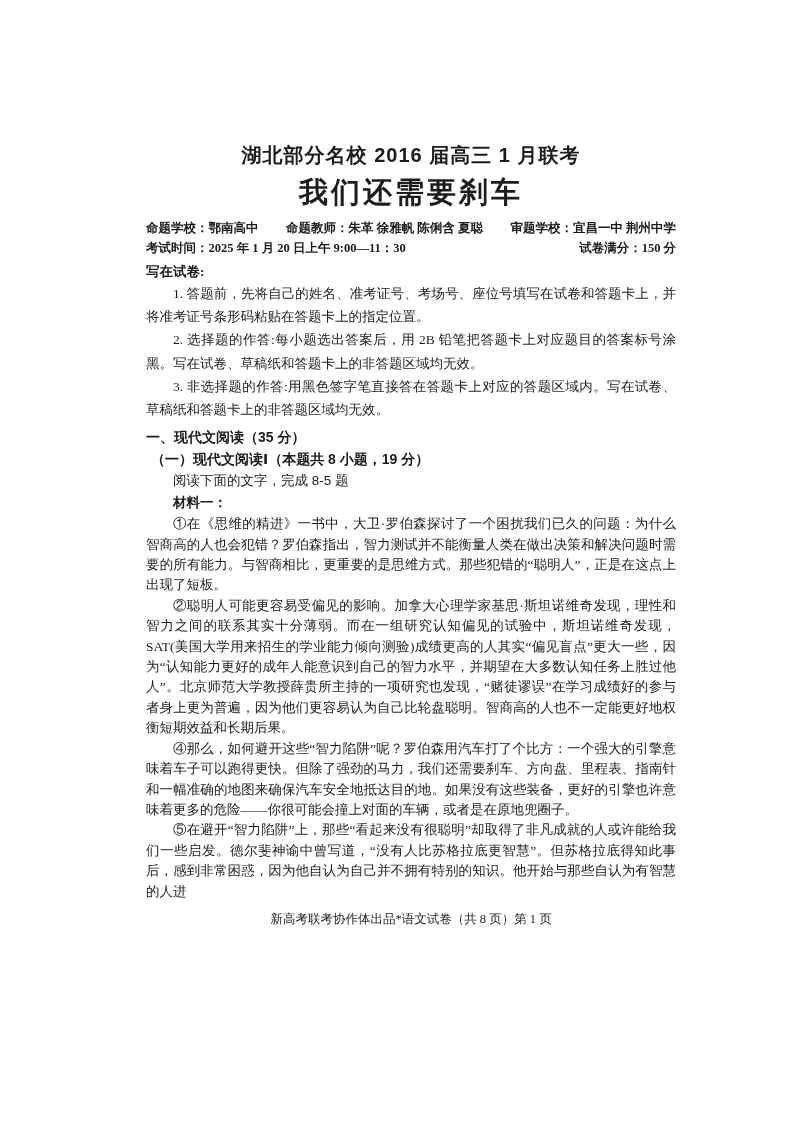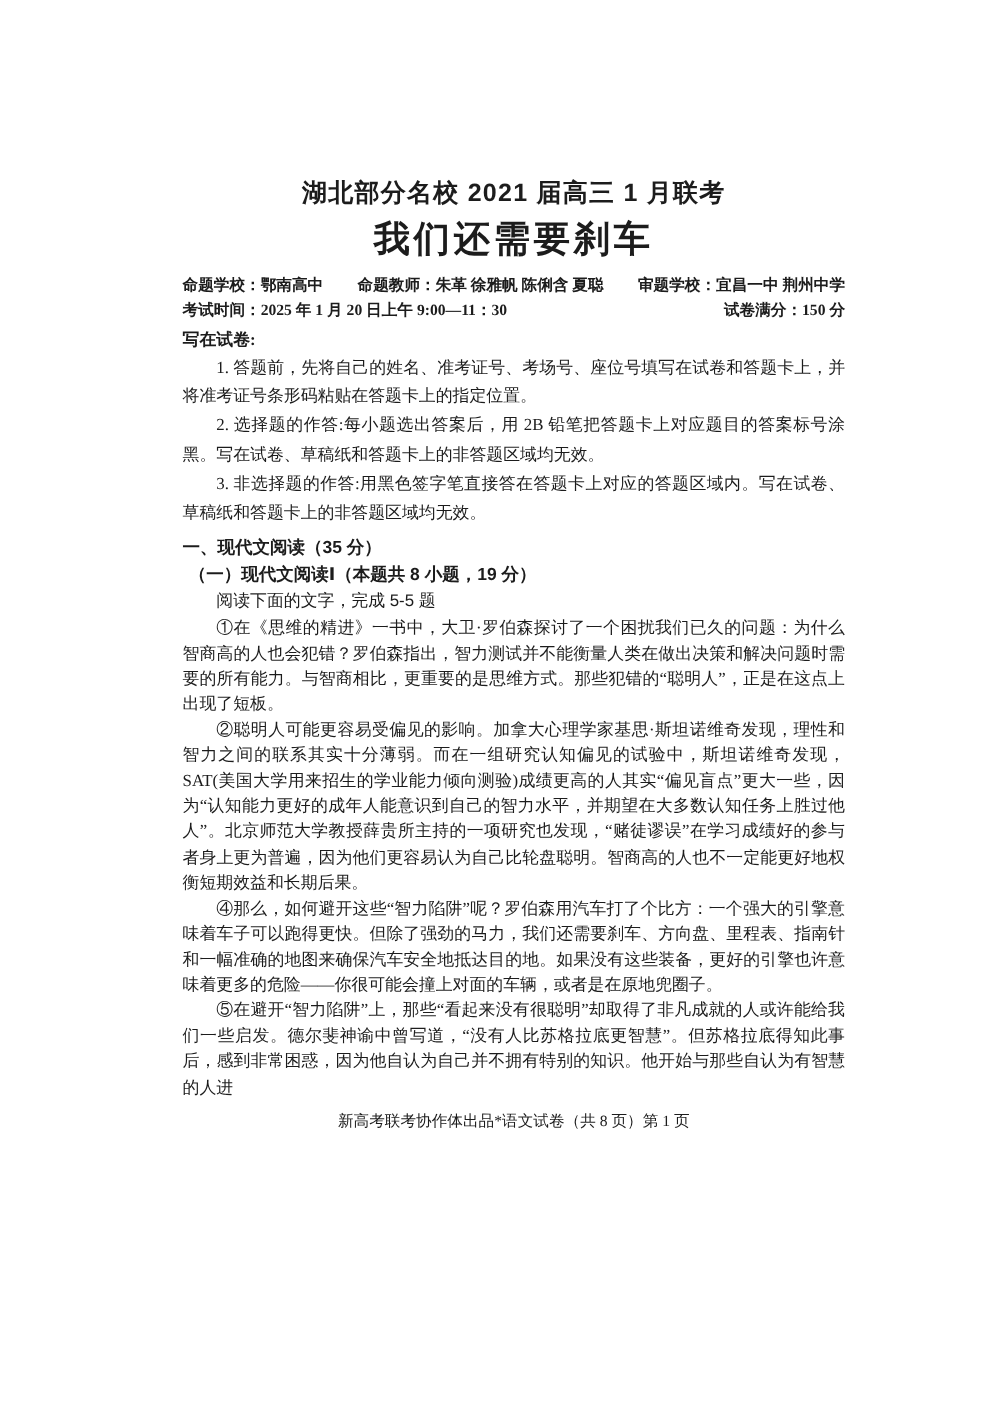--- a/index.html
+++ b/index.html
@@ -93,41 +93,42 @@
     text-align: center;
     margin-top: 9px;
   }
 </style>
 </head>
 <body>
 
 <div class="page">
   <div class="content">
 
-    <div class="title-joint">湖北部分名校 2021 届高三 1 月联考</div>
+    <div class="title-joint">湖北部分名校 2016 届高三 1 月联考</div>
     <div class="title-paper">我们还需要刹车</div>
 
     <div class="meta-row">
       <span>命题学校：鄂南高中</span>
       <span>命题教师：朱革 徐雅帆 陈俐含 夏聪</span>
       <span>审题学校：宜昌一中 荆州中学</span>
     </div>
     <div class="meta-row second">
       <span>考试时间：2025 年 1 月 20 日上午 9:00—11：30</span>
       <span>试卷满分：150 分</span>
     </div>
 
     <div class="notice-heading">写在试卷:</div>
     <p class="notice-item">1. 答题前，先将自己的姓名、准考证号、考场号、座位号填写在试卷和答题卡上，并将准考证号条形码粘贴在答题卡上的指定位置。</p>
     <p class="notice-item">2. 选择题的作答:每小题选出答案后，用 2B 铅笔把答题卡上对应题目的答案标号涂黑。写在试卷、草稿纸和答题卡上的非答题区域均无效。</p>
     <p class="notice-item">3. 非选择题的作答:用黑色签字笔直接答在答题卡上对应的答题区域内。写在试卷、草稿纸和答题卡上的非答题区域均无效。</p>
 
     <div class="sec-part">一、现代文阅读（35 分）</div>
     <div class="sec-sub">（一）现代文阅读Ⅰ（本题共 8 小题，19 分）</div>
-    <div class="sec-instruction">阅读下面的文字，完成 5-5 题</div>
+    <div class="sec-instruction">阅读下面的文字，完成 8-5 题</div>
+    <div class="sec-material">材料一：</div>
 
     <p class="body-para">①在《思维的精进》一书中，大卫·罗伯森探讨了一个困扰我们已久的问题：为什么智商高的人也会犯错？罗伯森指出，智力测试并不能衡量人类在做出决策和解决问题时需要的所有能力。与智商相比，更重要的是思维方式。那些犯错的“聪明人”，正是在这点上出现了短板。</p>
     <p class="body-para">②聪明人可能更容易受偏见的影响。加拿大心理学家基思·斯坦诺维奇发现，理性和智力之间的联系其实十分薄弱。而在一组研究认知偏见的试验中，斯坦诺维奇发现，SAT(美国大学用来招生的学业能力倾向测验)成绩更高的人其实“偏见盲点”更大一些，因为“认知能力更好的成年人能意识到自己的智力水平，并期望在大多数认知任务上胜过他人”。北京师范大学教授薛贵所主持的一项研究也发现，“赌徒谬误”在学习成绩好的参与者身上更为普遍，因为他们更容易认为自己比轮盘聪明。智商高的人也不一定能更好地权衡短期效益和长期后果。</p>
     <p class="body-para">④那么，如何避开这些“智力陷阱”呢？罗伯森用汽车打了个比方：一个强大的引擎意味着车子可以跑得更快。但除了强劲的马力，我们还需要刹车、方向盘、里程表、指南针和一幅准确的地图来确保汽车安全地抵达目的地。如果没有这些装备，更好的引擎也许意味着更多的危险——你很可能会撞上对面的车辆，或者是在原地兜圈子。</p>
     <p class="body-para">⑤在避开“智力陷阱”上，那些“看起来没有很聪明”却取得了非凡成就的人或许能给我们一些启发。德尔斐神谕中曾写道，“没有人比苏格拉底更智慧”。但苏格拉底得知此事后，感到非常困惑，因为他自认为自己并不拥有特别的知识。他开始与那些自认为有智慧的人进</p>
 
     <div class="page-footer">新高考联考协作体出品*语文试卷（共 8 页）第 1 页</div>
 
   </div>
 </div>

